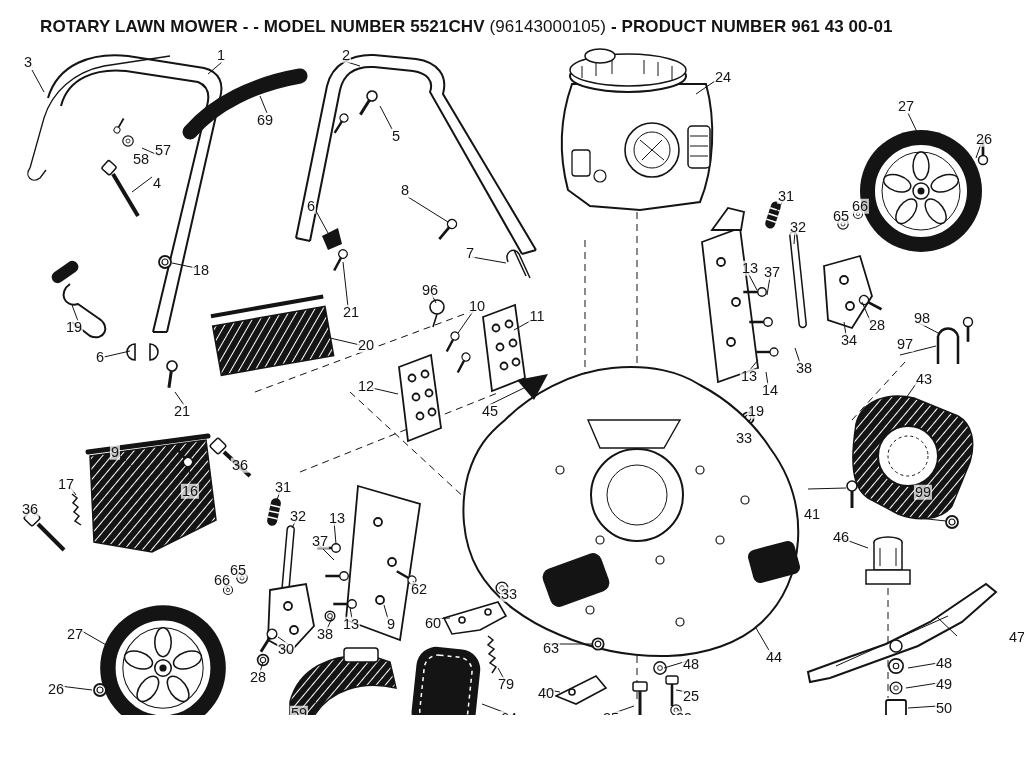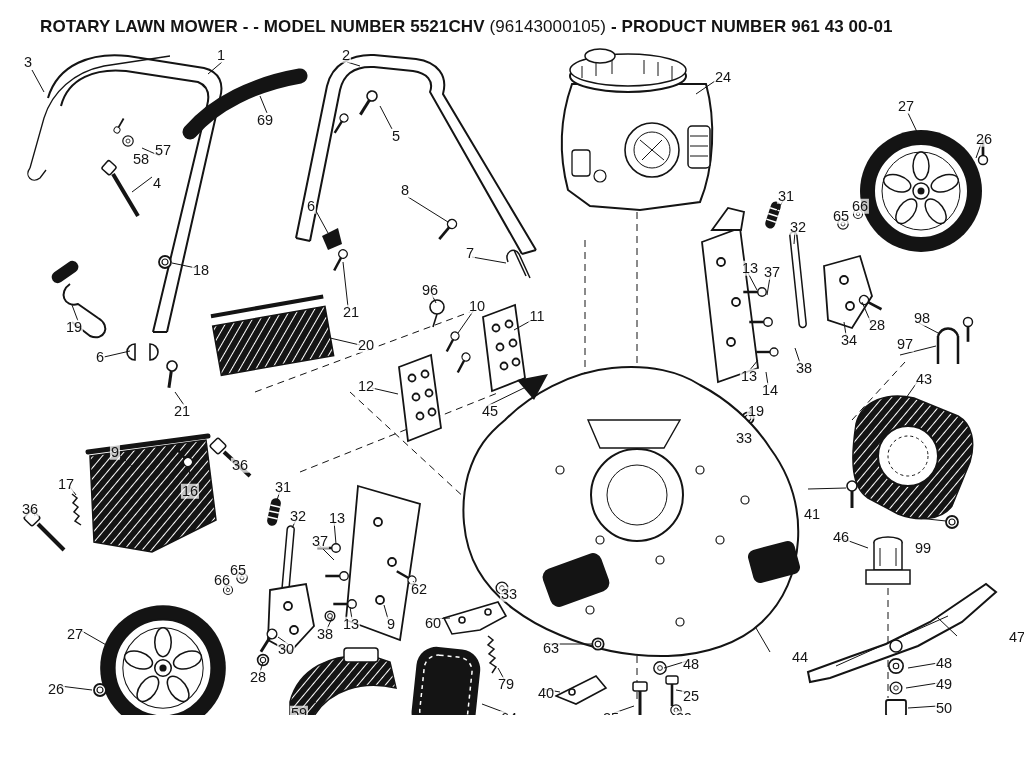--- a/index.html
+++ b/index.html
@@ -385,36 +385,36 @@
         <div class="callout" style="left: 744px; top: 438px;">33</div>
         <div class="callout" style="left: 115px; top: 452px;">9</div>
         <div class="callout" style="left: 240px; top: 465px;">36</div>
         <div class="callout" style="left: 66px; top: 484px;">17</div>
         <div class="callout" style="left: 283px; top: 487px;">31</div>
         <div class="callout" style="left: 190px; top: 491px; text-align: center;">16</div>
         <div class="callout" style="left: 812px; top: 514px;">41</div>
         <div class="callout" style="left: 30px; top: 509px;">36</div>
         <div class="callout" style="left: 298px; top: 516px;">32</div>
         <div class="callout" style="left: 337px; top: 518px;">13</div>
-        <div class="callout" style="left: 923px; top: 548px; text-align: center;">99</div>
+        <div class="callout" style="left: 923px; top: 492px; text-align: center;">99</div>
         <div class="callout" style="left: 841px; top: 537px;">46</div>
         <div class="callout" style="left: 320px; top: 541px;">37</div>
         <div class="callout" style="left: 238px; top: 570px;">65</div>
         <div class="callout" style="left: 222px; top: 580px;">66</div>
         <div class="callout" style="left: 419px; top: 589px;">62</div>
         <div class="callout" style="left: 509px; top: 594px;">33</div>
         <div class="callout" style="left: 351px; top: 624px;">13</div>
         <div class="callout" style="left: 391px; top: 624px;">9</div>
         <div class="callout" style="left: 433px; top: 623px;">60</div>
         <div class="callout" style="left: 325px; top: 634px;">38</div>
         <div class="callout" style="left: 75px; top: 634px;">27</div>
         <div class="callout" style="left: 1017px; top: 637px;">47</div>
         <div class="callout" style="left: 551px; top: 648px;">63</div>
         <div class="callout" style="left: 286px; top: 649px;">30</div>
-        <div class="callout" style="left: 800px; top: 657px;">44</div>
+        <div class="callout" style="left: 774px; top: 657px;">44</div>
         <div class="callout" style="left: 691px; top: 664px;">48</div>
         <div class="callout" style="left: 944px; top: 663px;">48</div>
         <div class="callout" style="left: 258px; top: 677px;">28</div>
         <div class="callout" style="left: 506px; top: 684px;">79</div>
         <div class="callout" style="left: 944px; top: 684px;">49</div>
         <div class="callout" style="left: 56px; top: 689px;">26</div>
         <div class="callout" style="left: 546px; top: 693px;">40</div>
         <div class="callout" style="left: 691px; top: 696px;">25</div>
         <div class="callout" style="left: 944px; top: 708px;">50</div>
         <div class="callout" style="left: 299px; top: 713px;">59</div>

